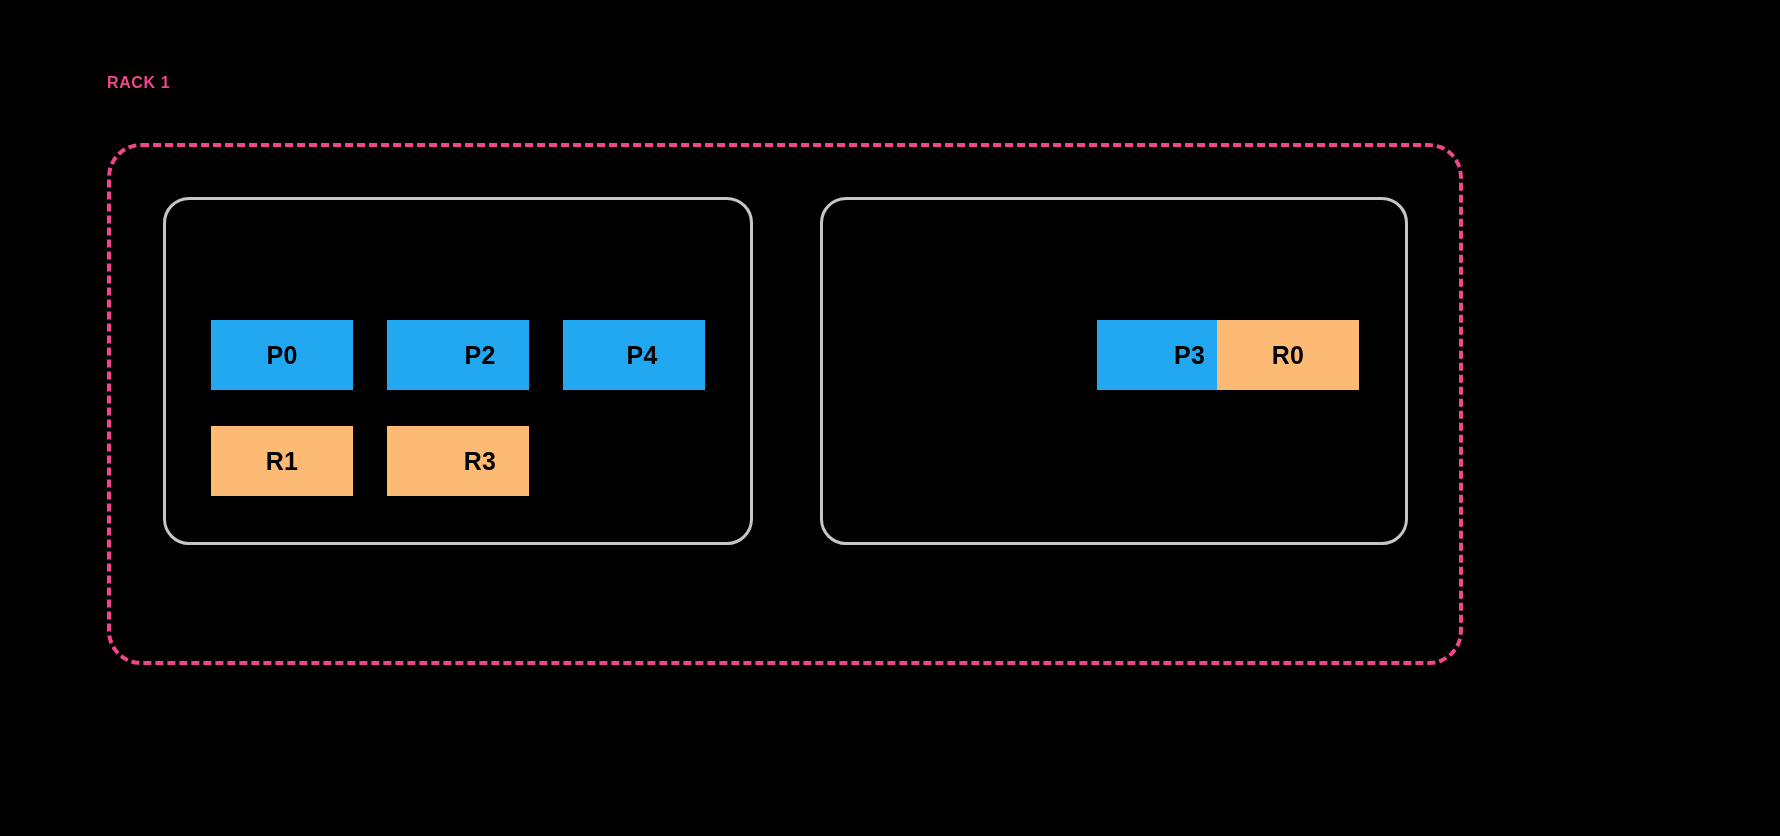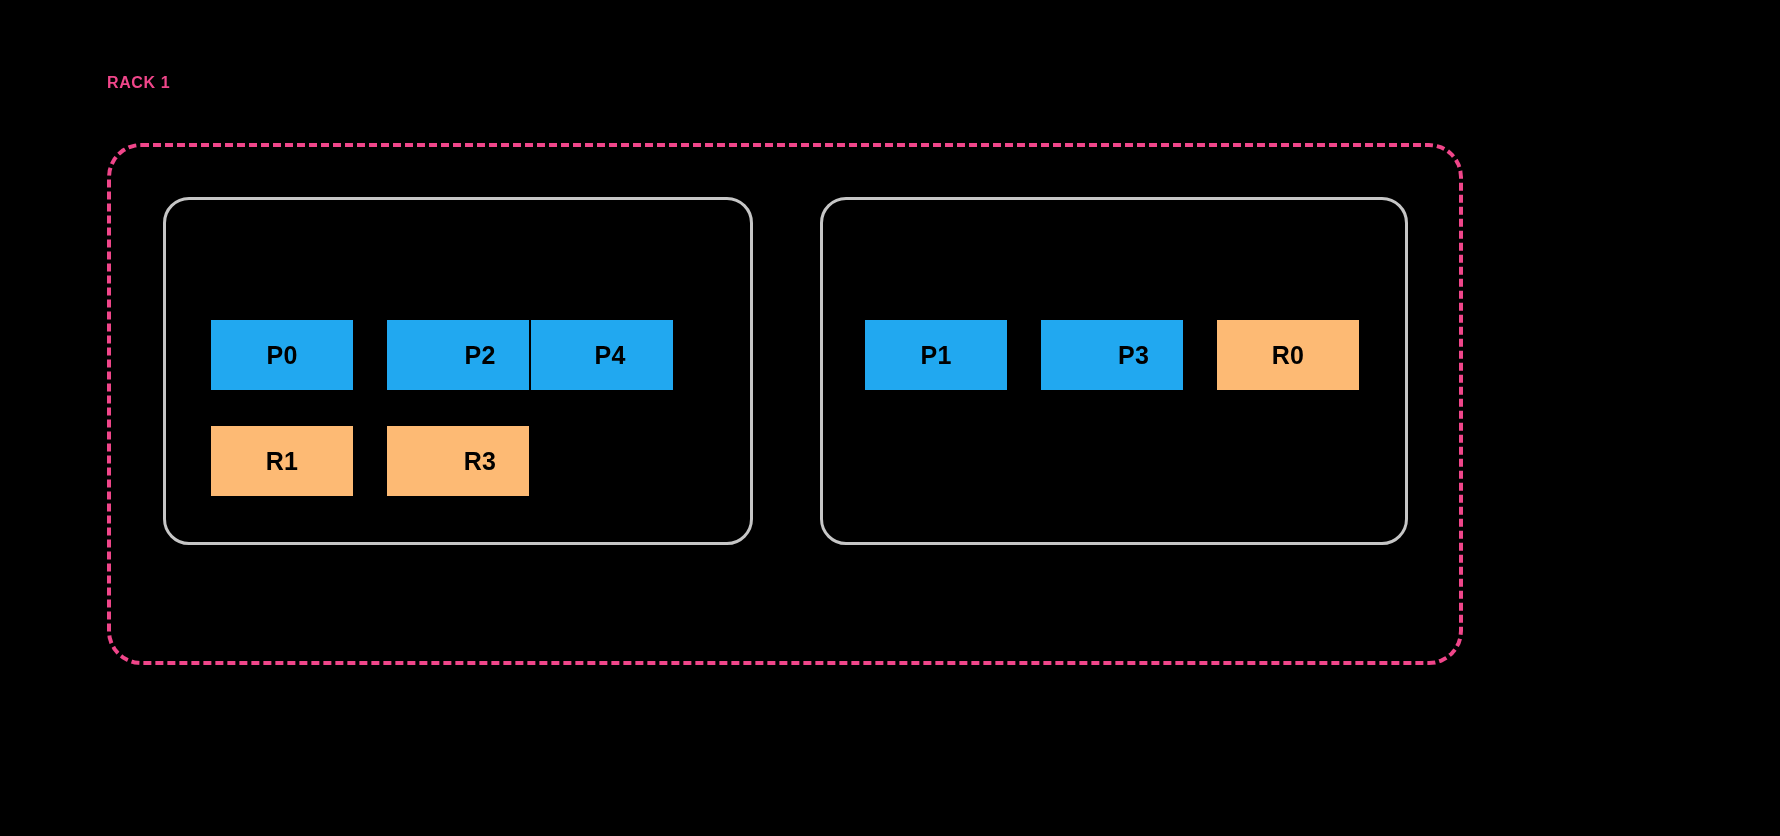--- a/index.html
+++ b/index.html
@@ -71,25 +71,25 @@
   .tile.primary { background: #21A8F0; }
   .tile.replica { background: #fdba74; }
 
   
   .row-1 { top: 320px; }
   .row-2 { top: 426px; }
 
   
   .col-l1 { left: 211px; }
   .col-l2 { left: 387px; padding-left: 44px; }
-  .col-l3 { left: 531px; padding-left: 16px; }
+  .col-l3 { left: 563px; padding-left: 16px; }
 
   
   .col-r1 { left: 865px; }
-  .col-r2 { left: 1041px; padding-left: 43px; }
+  .col-r2 { left: 1097px; padding-left: 43px; }
   .col-r3 { left: 1217px; }
 </style>
 </head>
 <body>
 
 <div id="canvas">
 
   <div id="rack-label">RACK 1</div>
 
   <div id="rack-boundary"></div>
@@ -98,18 +98,17 @@
 
   <div class="node-box" id="node-box-right"></div>
 
   <div class="tile primary row-1 col-l1">P0</div>
   <div class="tile primary row-1 col-l2">P2</div>
   <div class="tile primary row-1 col-l3">P4</div>
 
   <div class="tile replica row-2 col-l1">R1</div>
   <div class="tile replica row-2 col-l2">R3</div>
 
-  <div class="tile primary row-1 col-r1">P1</div>
   <div class="tile primary row-1 col-r2">P3</div>
   <div class="tile replica row-1 col-r3">R0</div>
 
 
 </div>
 
 </body></html>

